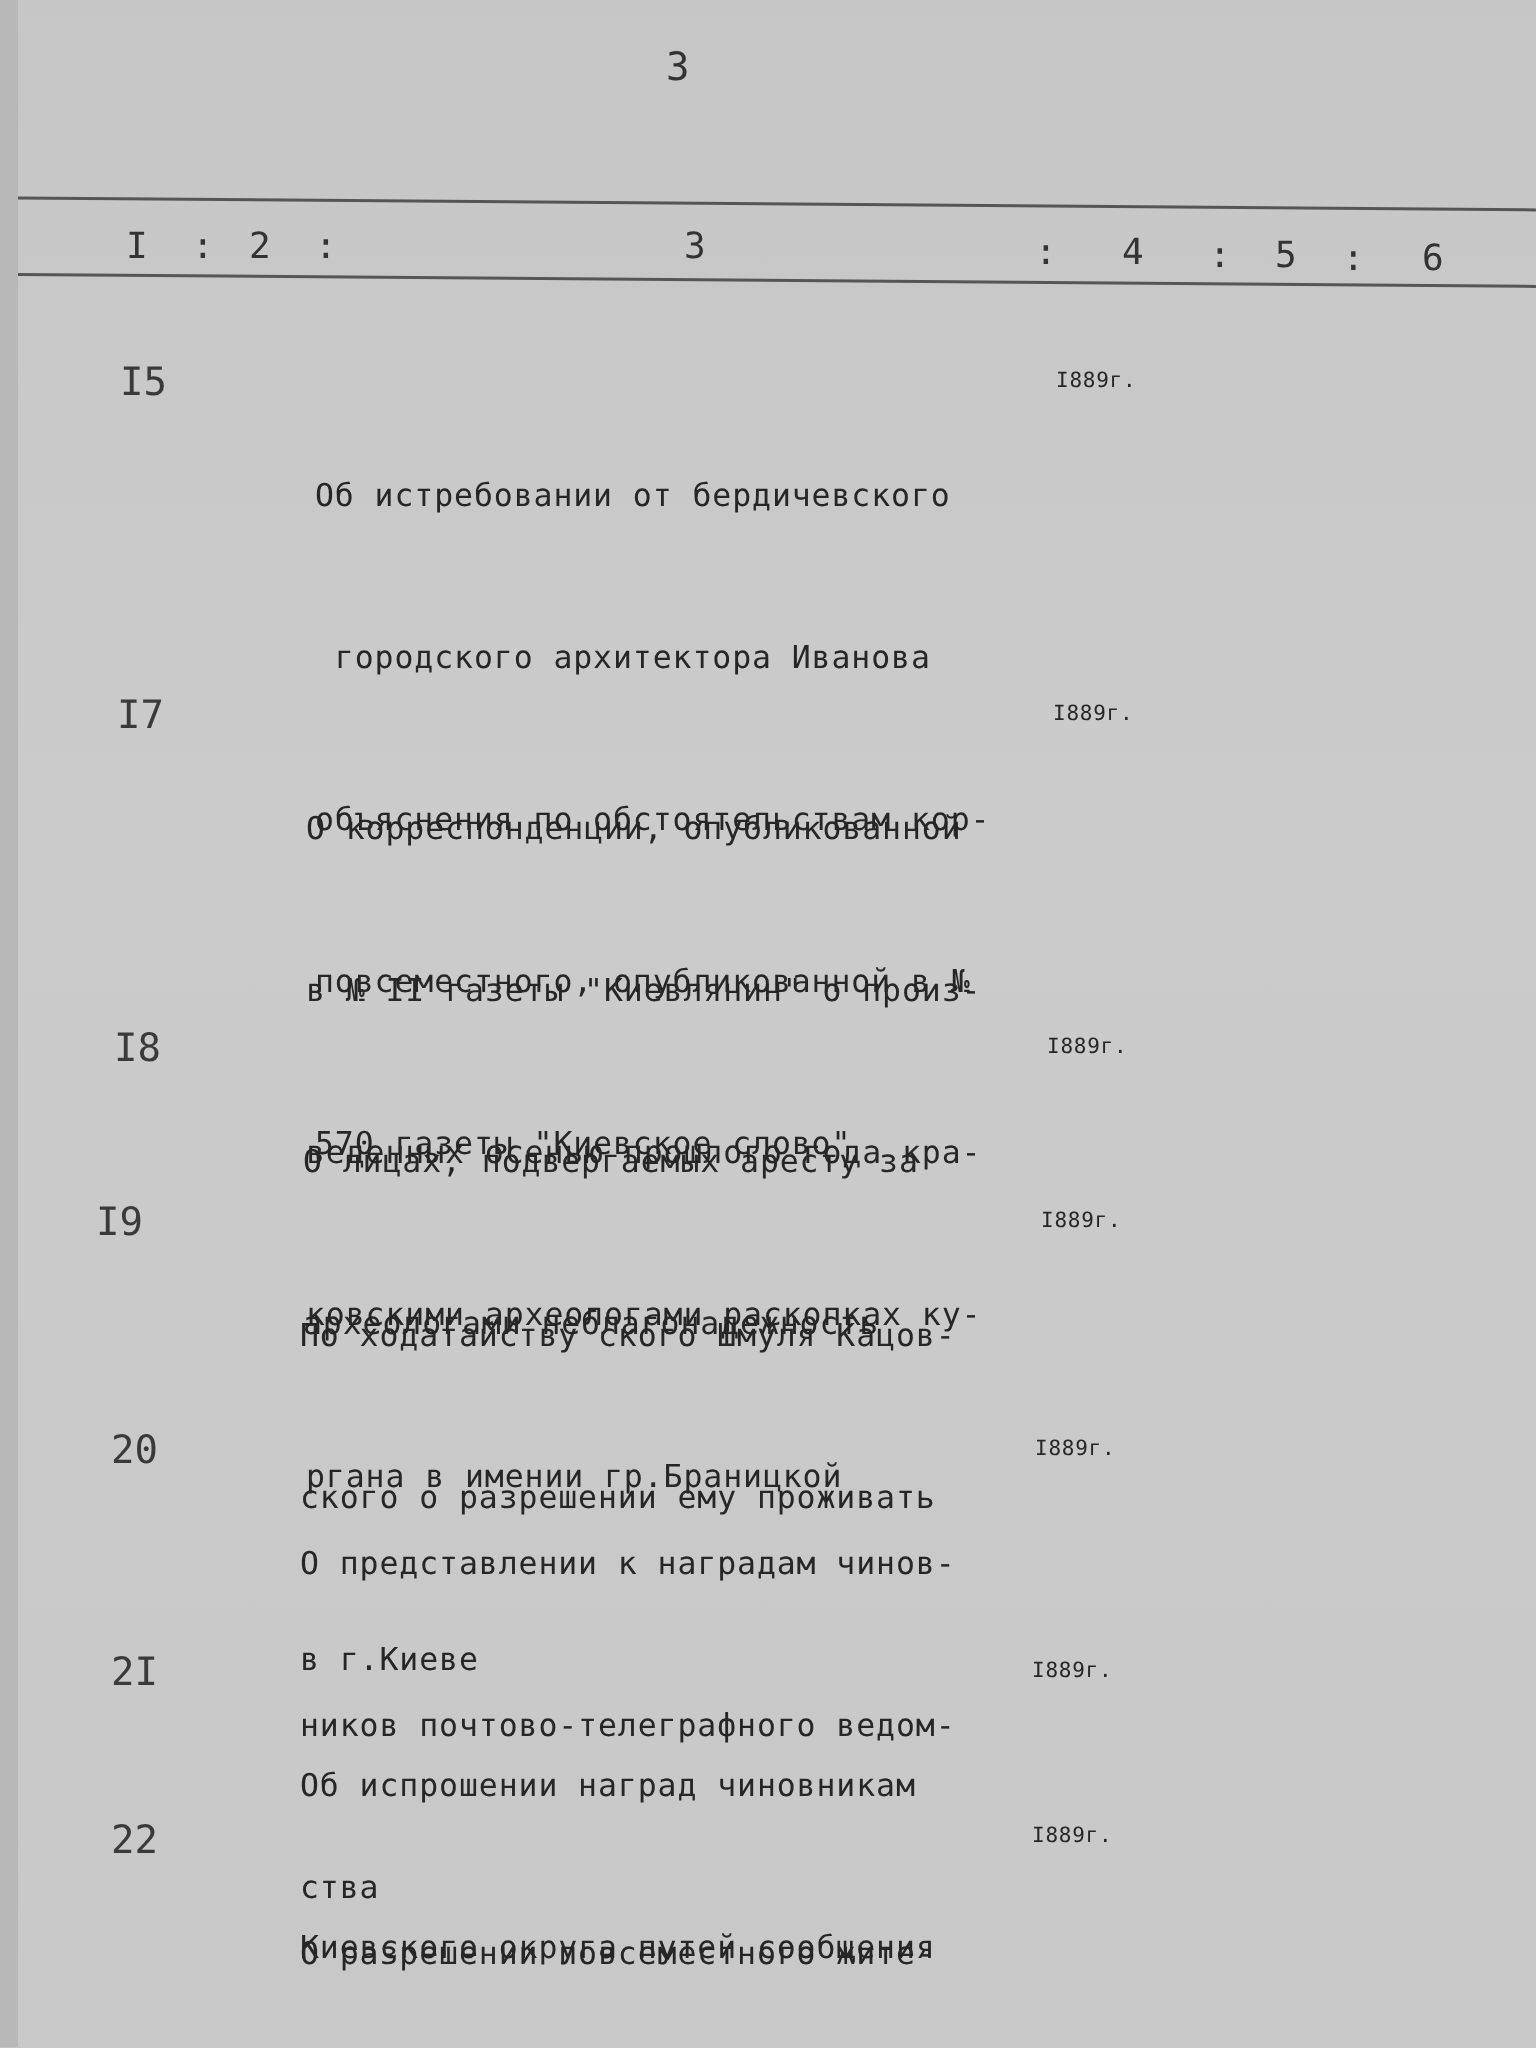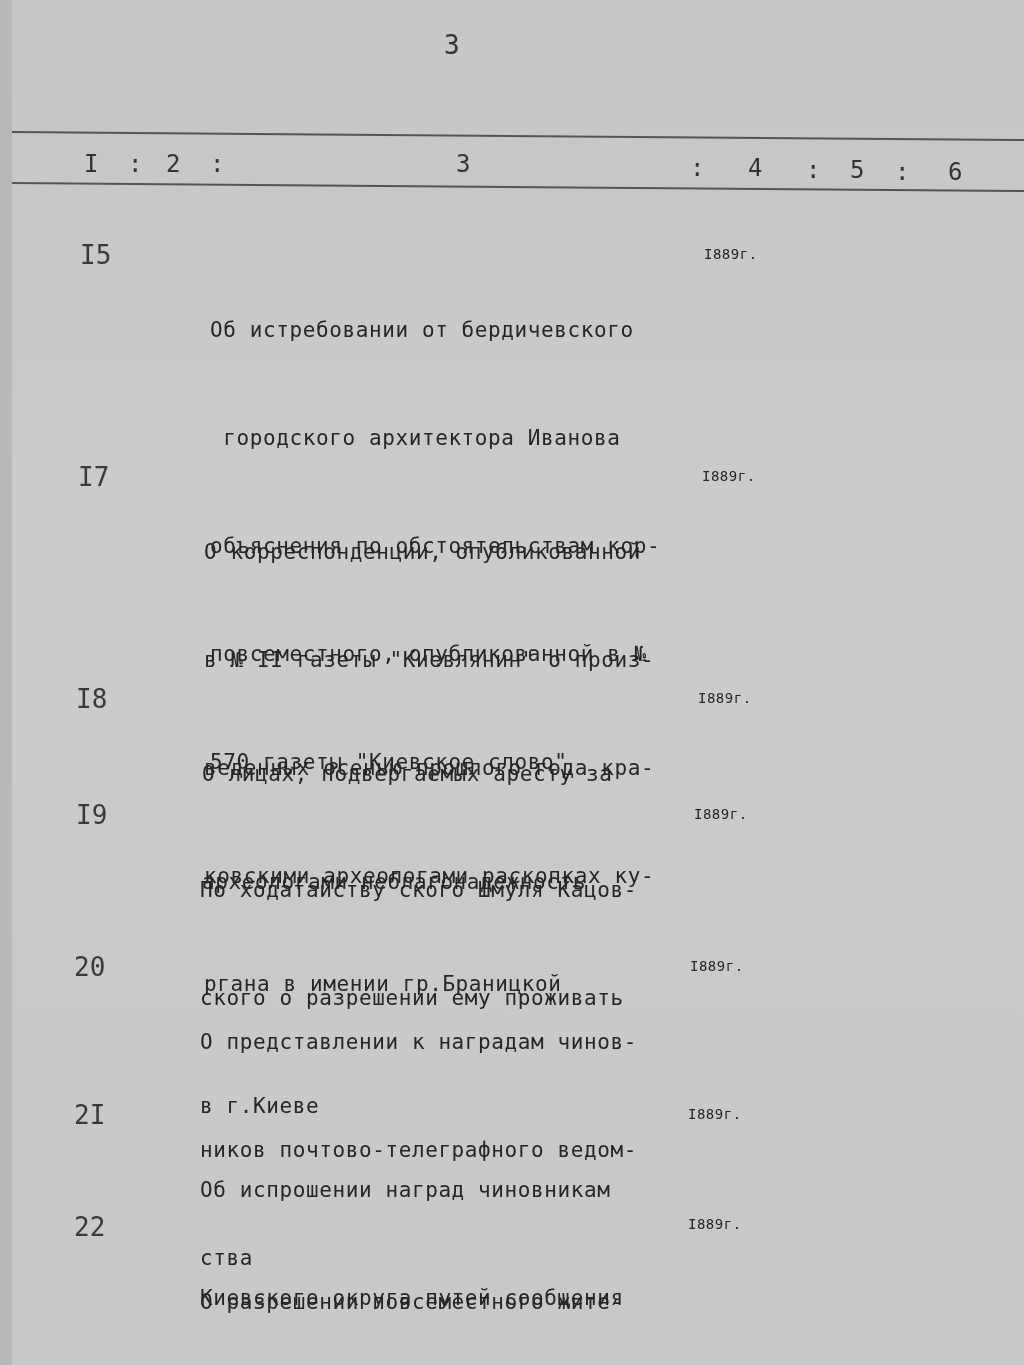--- a/index.html
+++ b/index.html
@@ -138,21 +138,21 @@
 <div class="row" style="top:684px;">
   <span class="row-num" style="left:76px;">I8</span>
   <div class="row-text" style="left:202px;">
     <div>О лицах, подвергаемых аресту за</div>
     <div>археологами неблагонадежность</div>
   </div>
   <span class="row-year" style="left:698px;top:6px;">I889г.</span>
 </div>
 
 <div class="row" style="top:800px;">
-  <span class="row-num" style="left:76px;">I9</span>
+  <span class="row-num" style="left:64px;">I9</span>
   <div class="row-text" style="left:200px;">
     <div>По ходатайству ского Шмуля Кацов-</div>
     <div>ского о разрешении ему проживать</div>
     <div>в г.Киеве</div>
   </div>
   <span class="row-year" style="left:694px;top:6px;">I889г.</span>
 </div>
 
 <div class="row" style="top:952px;">
   <span class="row-num" style="left:74px;">20</span>

